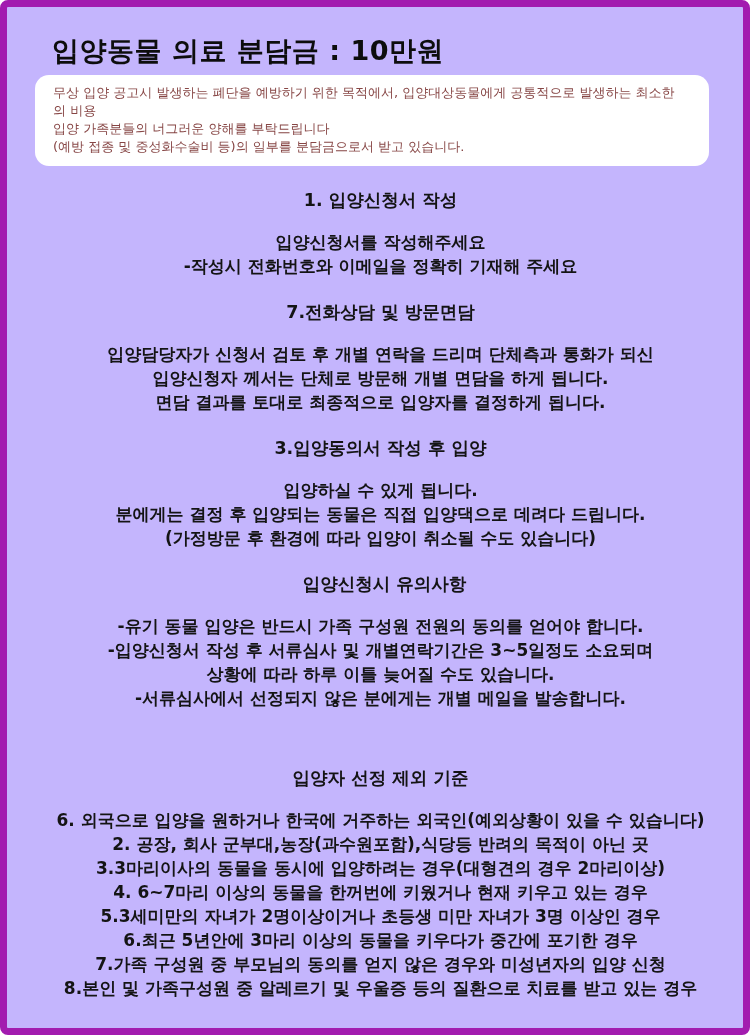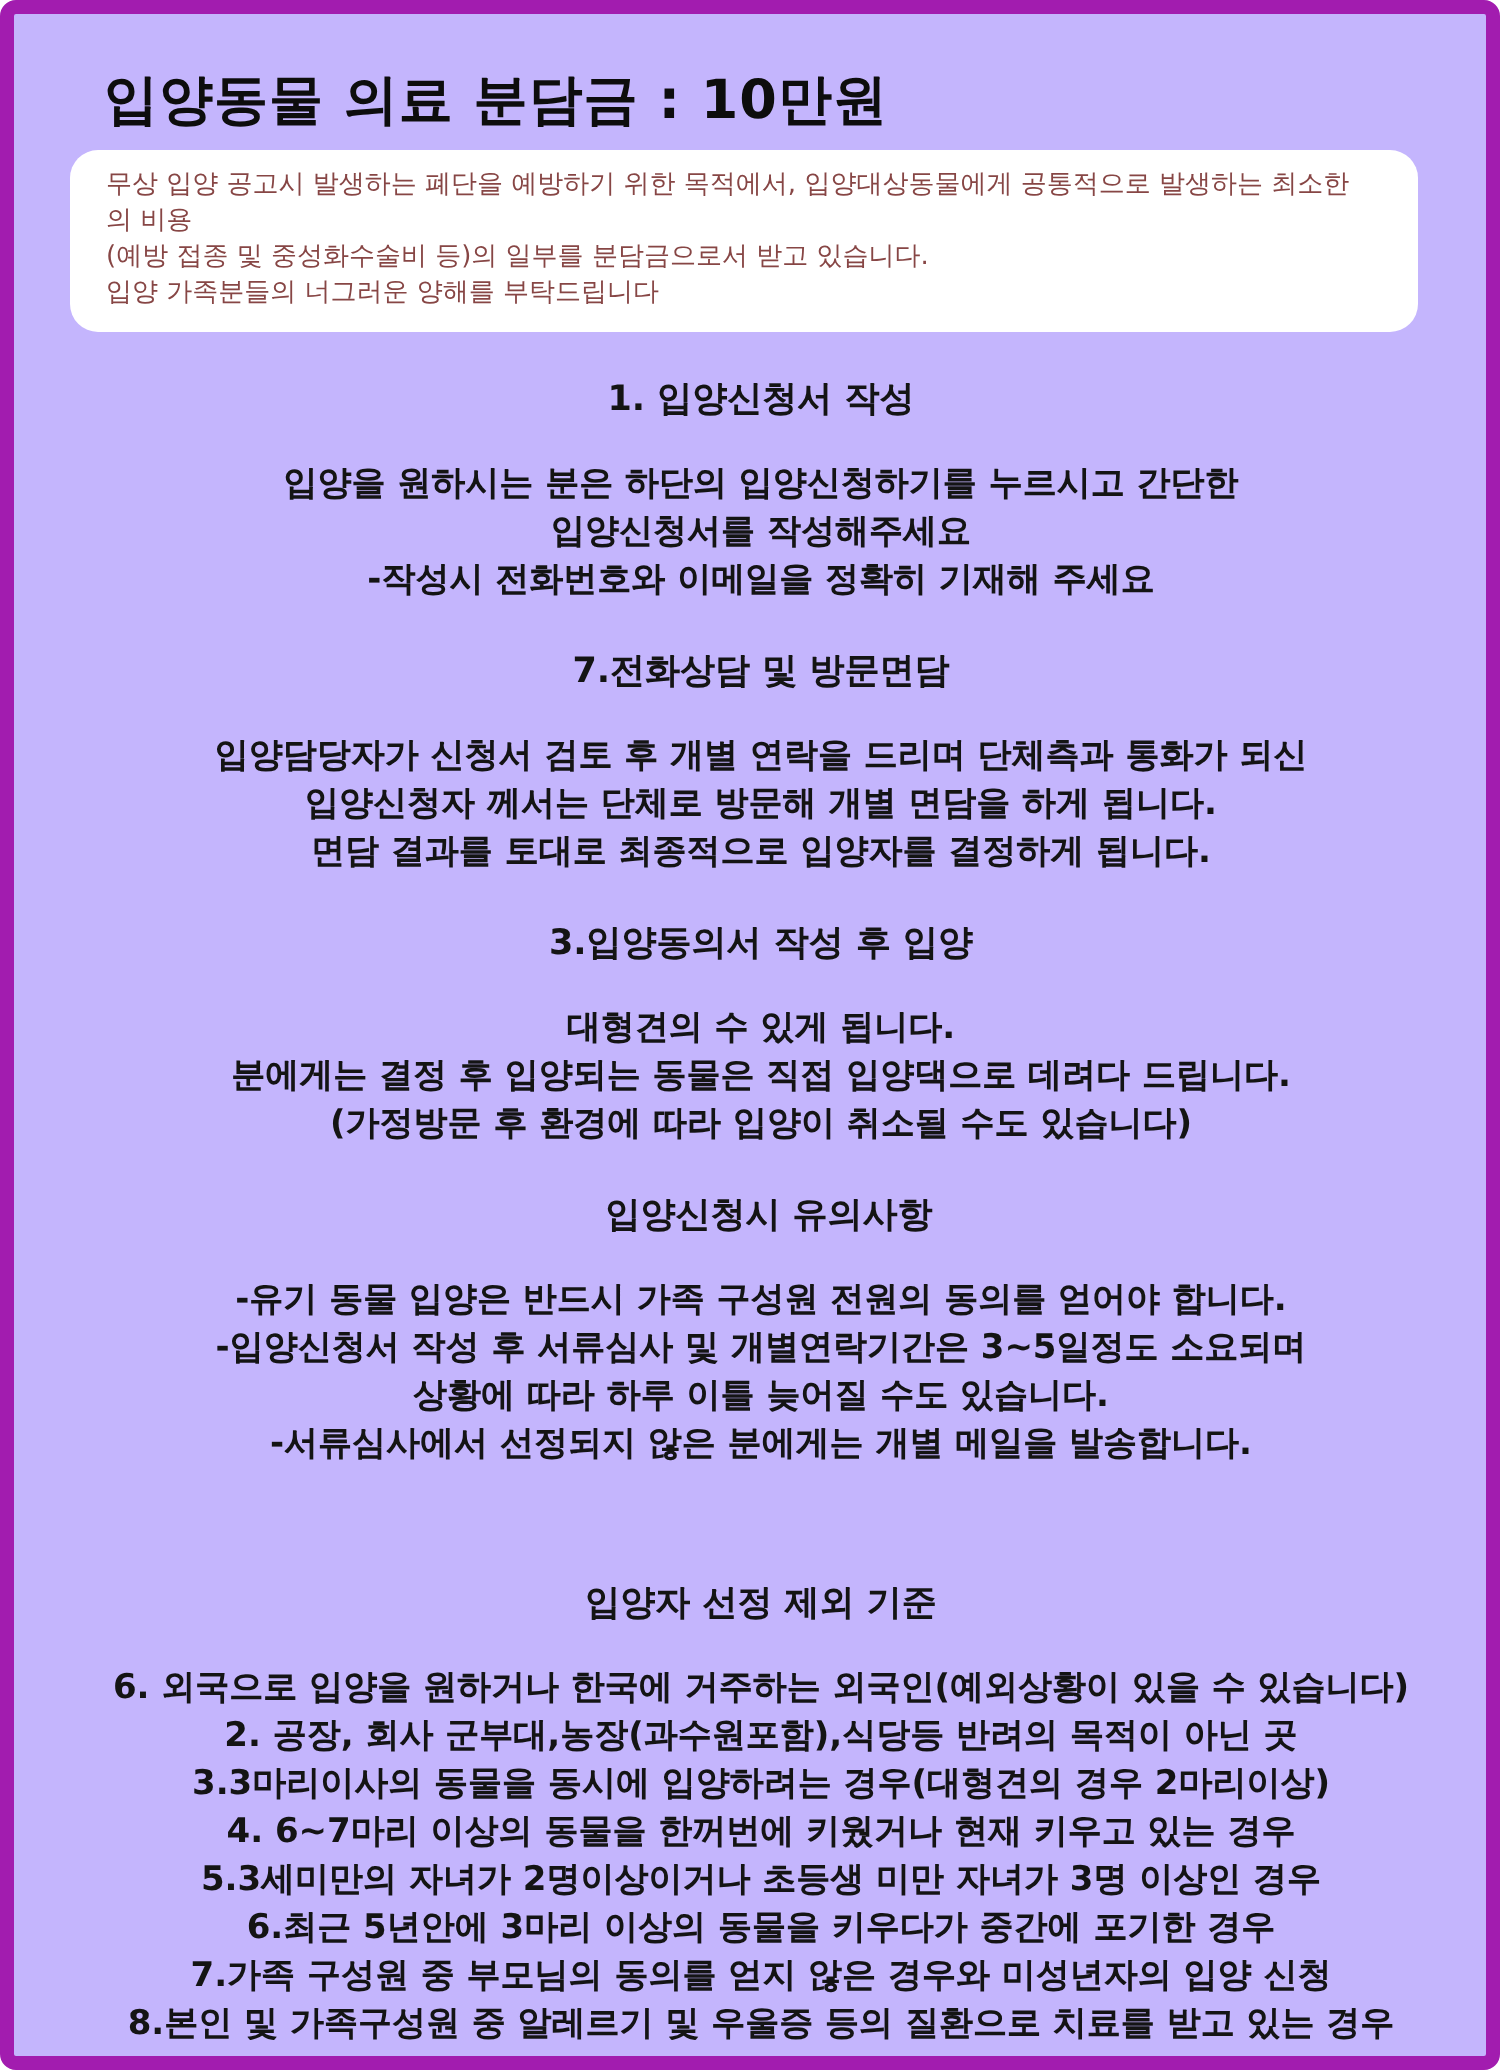--- a/index.html
+++ b/index.html
@@ -72,48 +72,47 @@
 </style>
 </head>
 <body>
 
 <div class="frame">
 
   <h1 class="page-title">입양동물 의료 분담금 : 10만원</h1>
 
   <div class="notice-box">
     <p>무상 입양 공고시 발생하는 폐단을 예방하기 위한 목적에서, 입양대상동물에게 공통적으로 발생하는 최소한의 비용</p>
+    <p>입양 가족분들의 너그러운 양해를 부탁드립니다</p>
     <p>(예방 접종 및 중성화수술비 등)의 일부를 분담금으로서 받고 있습니다.</p>
-    <p>입양 가족분들의 너그러운 양해를 부탁드립니다</p>
   </div>
 
   <div class="sections">
 
     <section class="section">
       <h2>1. 입양신청서 작성</h2>
       <div class="para">
-        <div class="line">입양을 원하시는 분은 하단의 입양신청하기를 누르시고 간단한</div>
         <div class="line">입양신청서를 작성해주세요</div>
         <div class="line">-작성시 전화번호와 이메일을 정확히 기재해 주세요</div>
       </div>
     </section>
 
     <section class="section">
       <h2>7.전화상담 및 방문면담</h2>
       <div class="para">
         <div class="line">입양담당자가 신청서 검토 후 개별 연락을 드리며 단체측과 통화가 되신</div>
         <div class="line">입양신청자 께서는 단체로 방문해 개별 면담을 하게 됩니다.</div>
         <div class="line">면담 결과를 토대로 최종적으로 입양자를 결정하게 됩니다.</div>
       </div>
     </section>
 
     <section class="section">
       <h2>3.입양동의서 작성 후 입양</h2>
       <div class="para">
-        <div class="line">대형견의 수 있게 됩니다.</div>
+        <div class="line">입양하실 수 있게 됩니다.</div>
         <div class="line">분에게는 결정 후 입양되는 동물은 직접 입양댁으로 데려다 드립니다.</div>
         <div class="line">(가정방문 후 환경에 따라 입양이 취소될 수도 있습니다)</div>
       </div>
     </section>
 
     <section class="section">
       <h2 class="indent-sm">입양신청시 유의사항</h2>
       <div class="para">
         <div class="line">-유기 동물 입양은 반드시 가족 구성원 전원의 동의를 얻어야 합니다.</div>
         <div class="line">-입양신청서 작성 후 서류심사 및 개별연락기간은 3~5일정도 소요되며</div>

